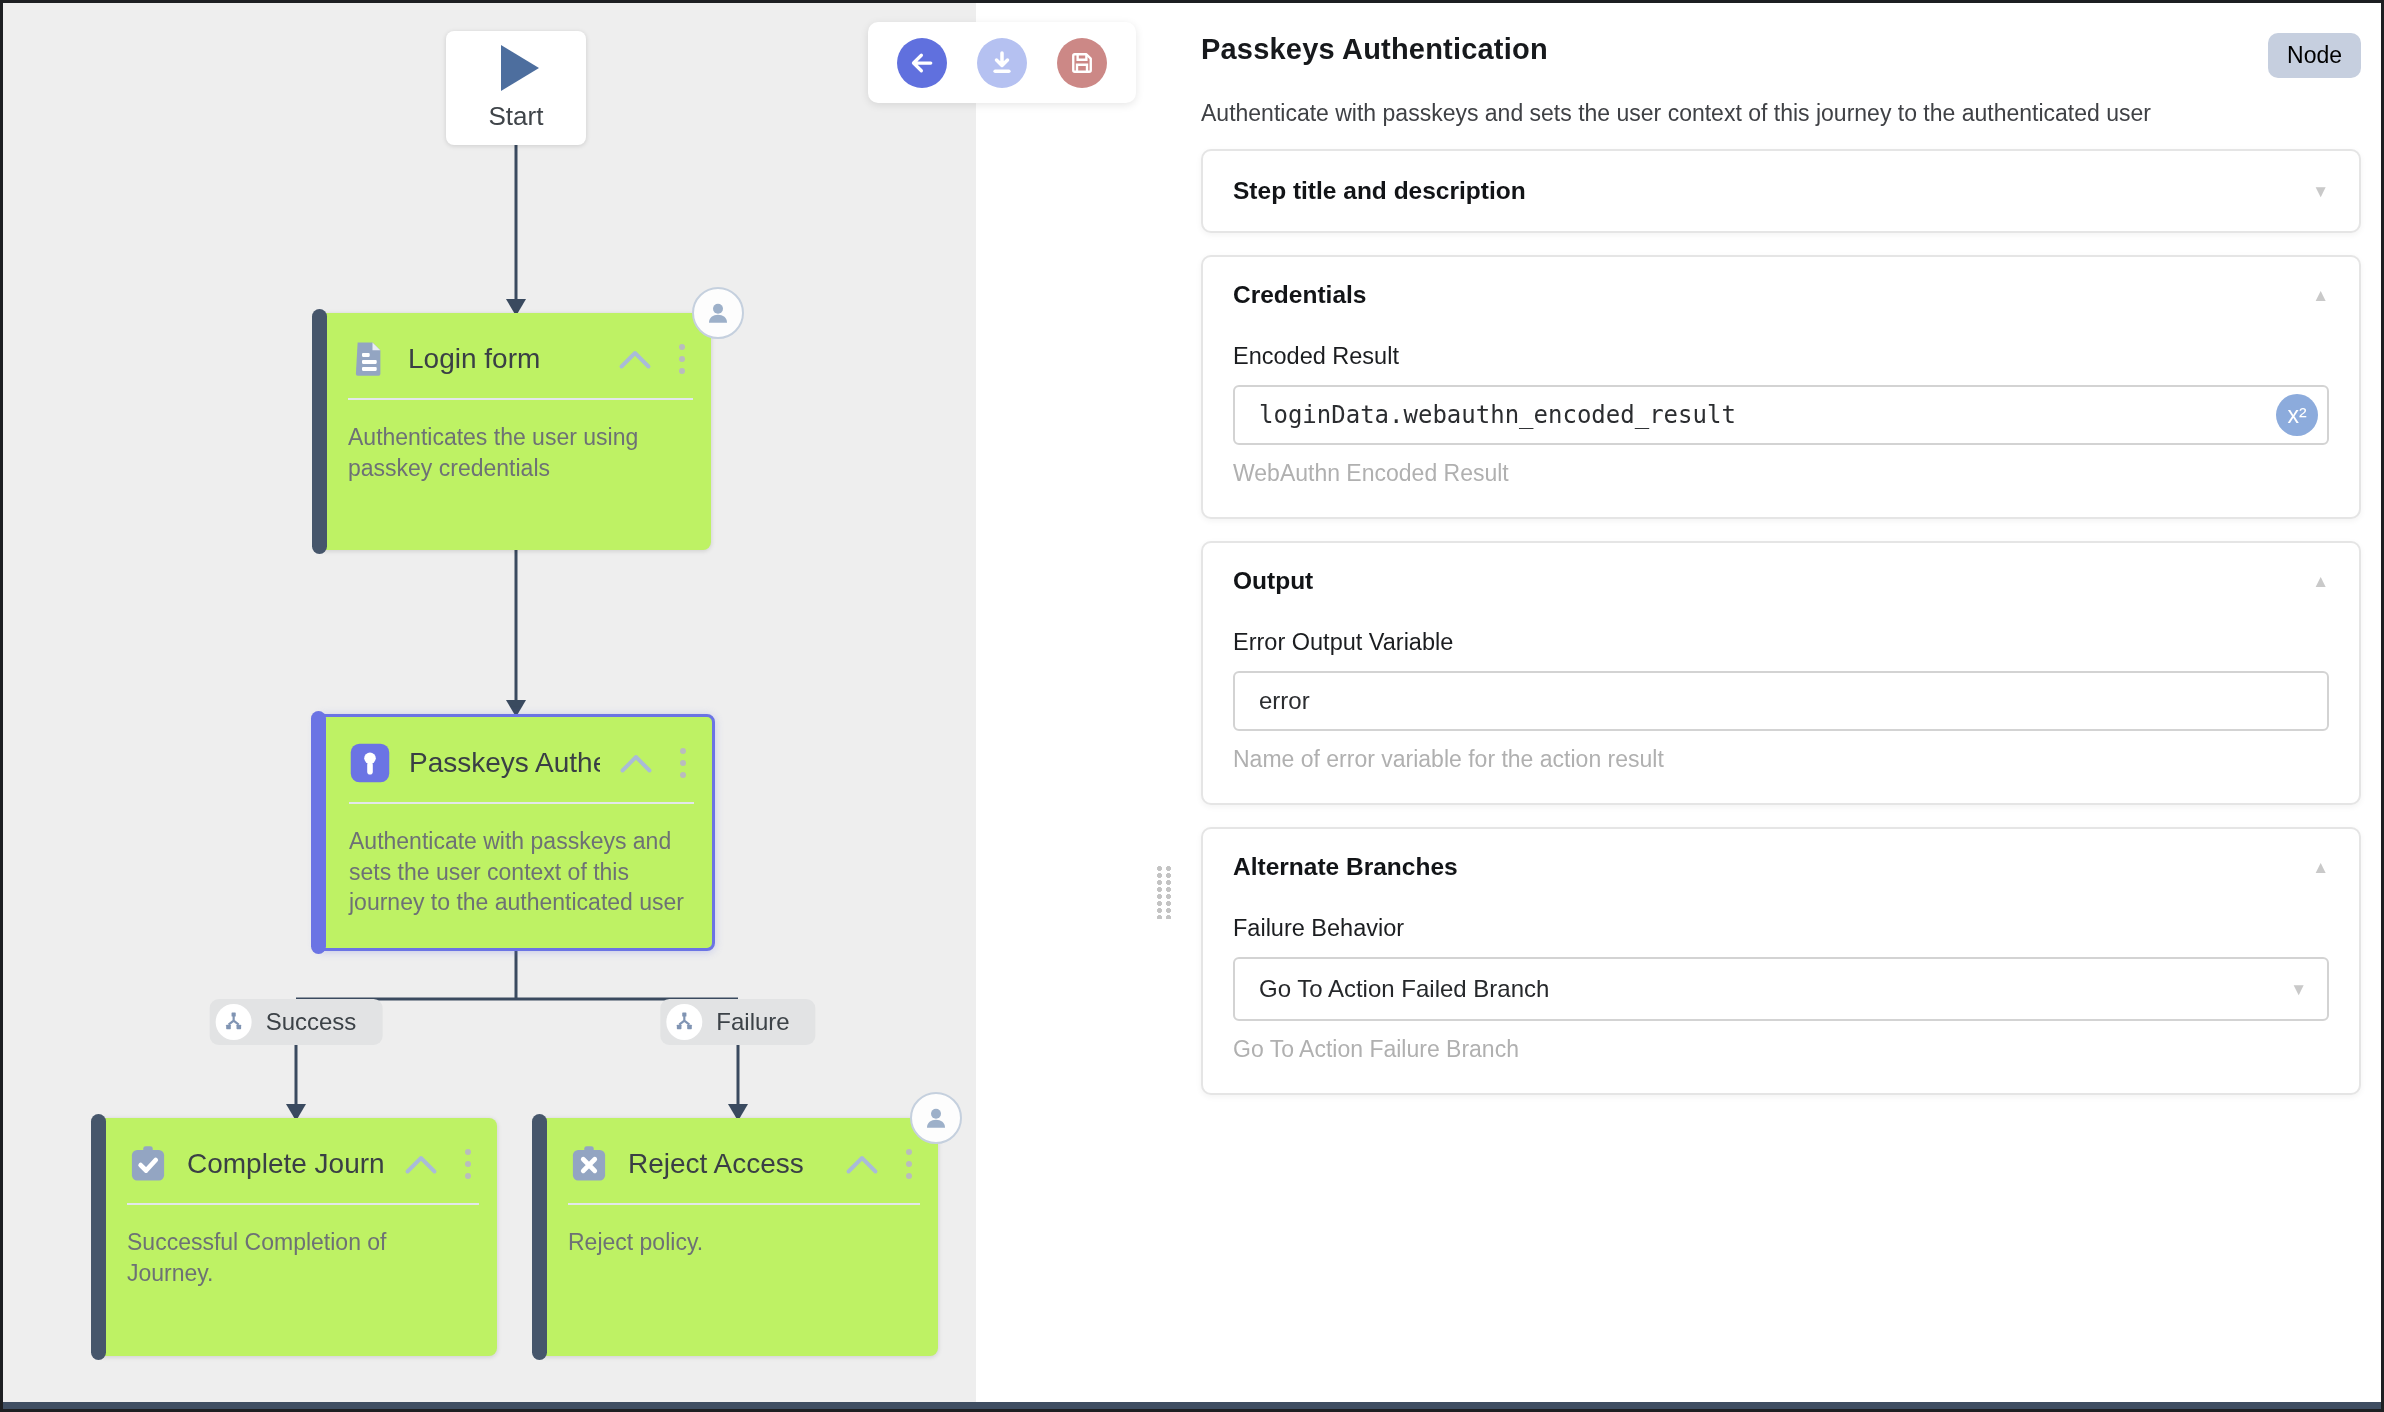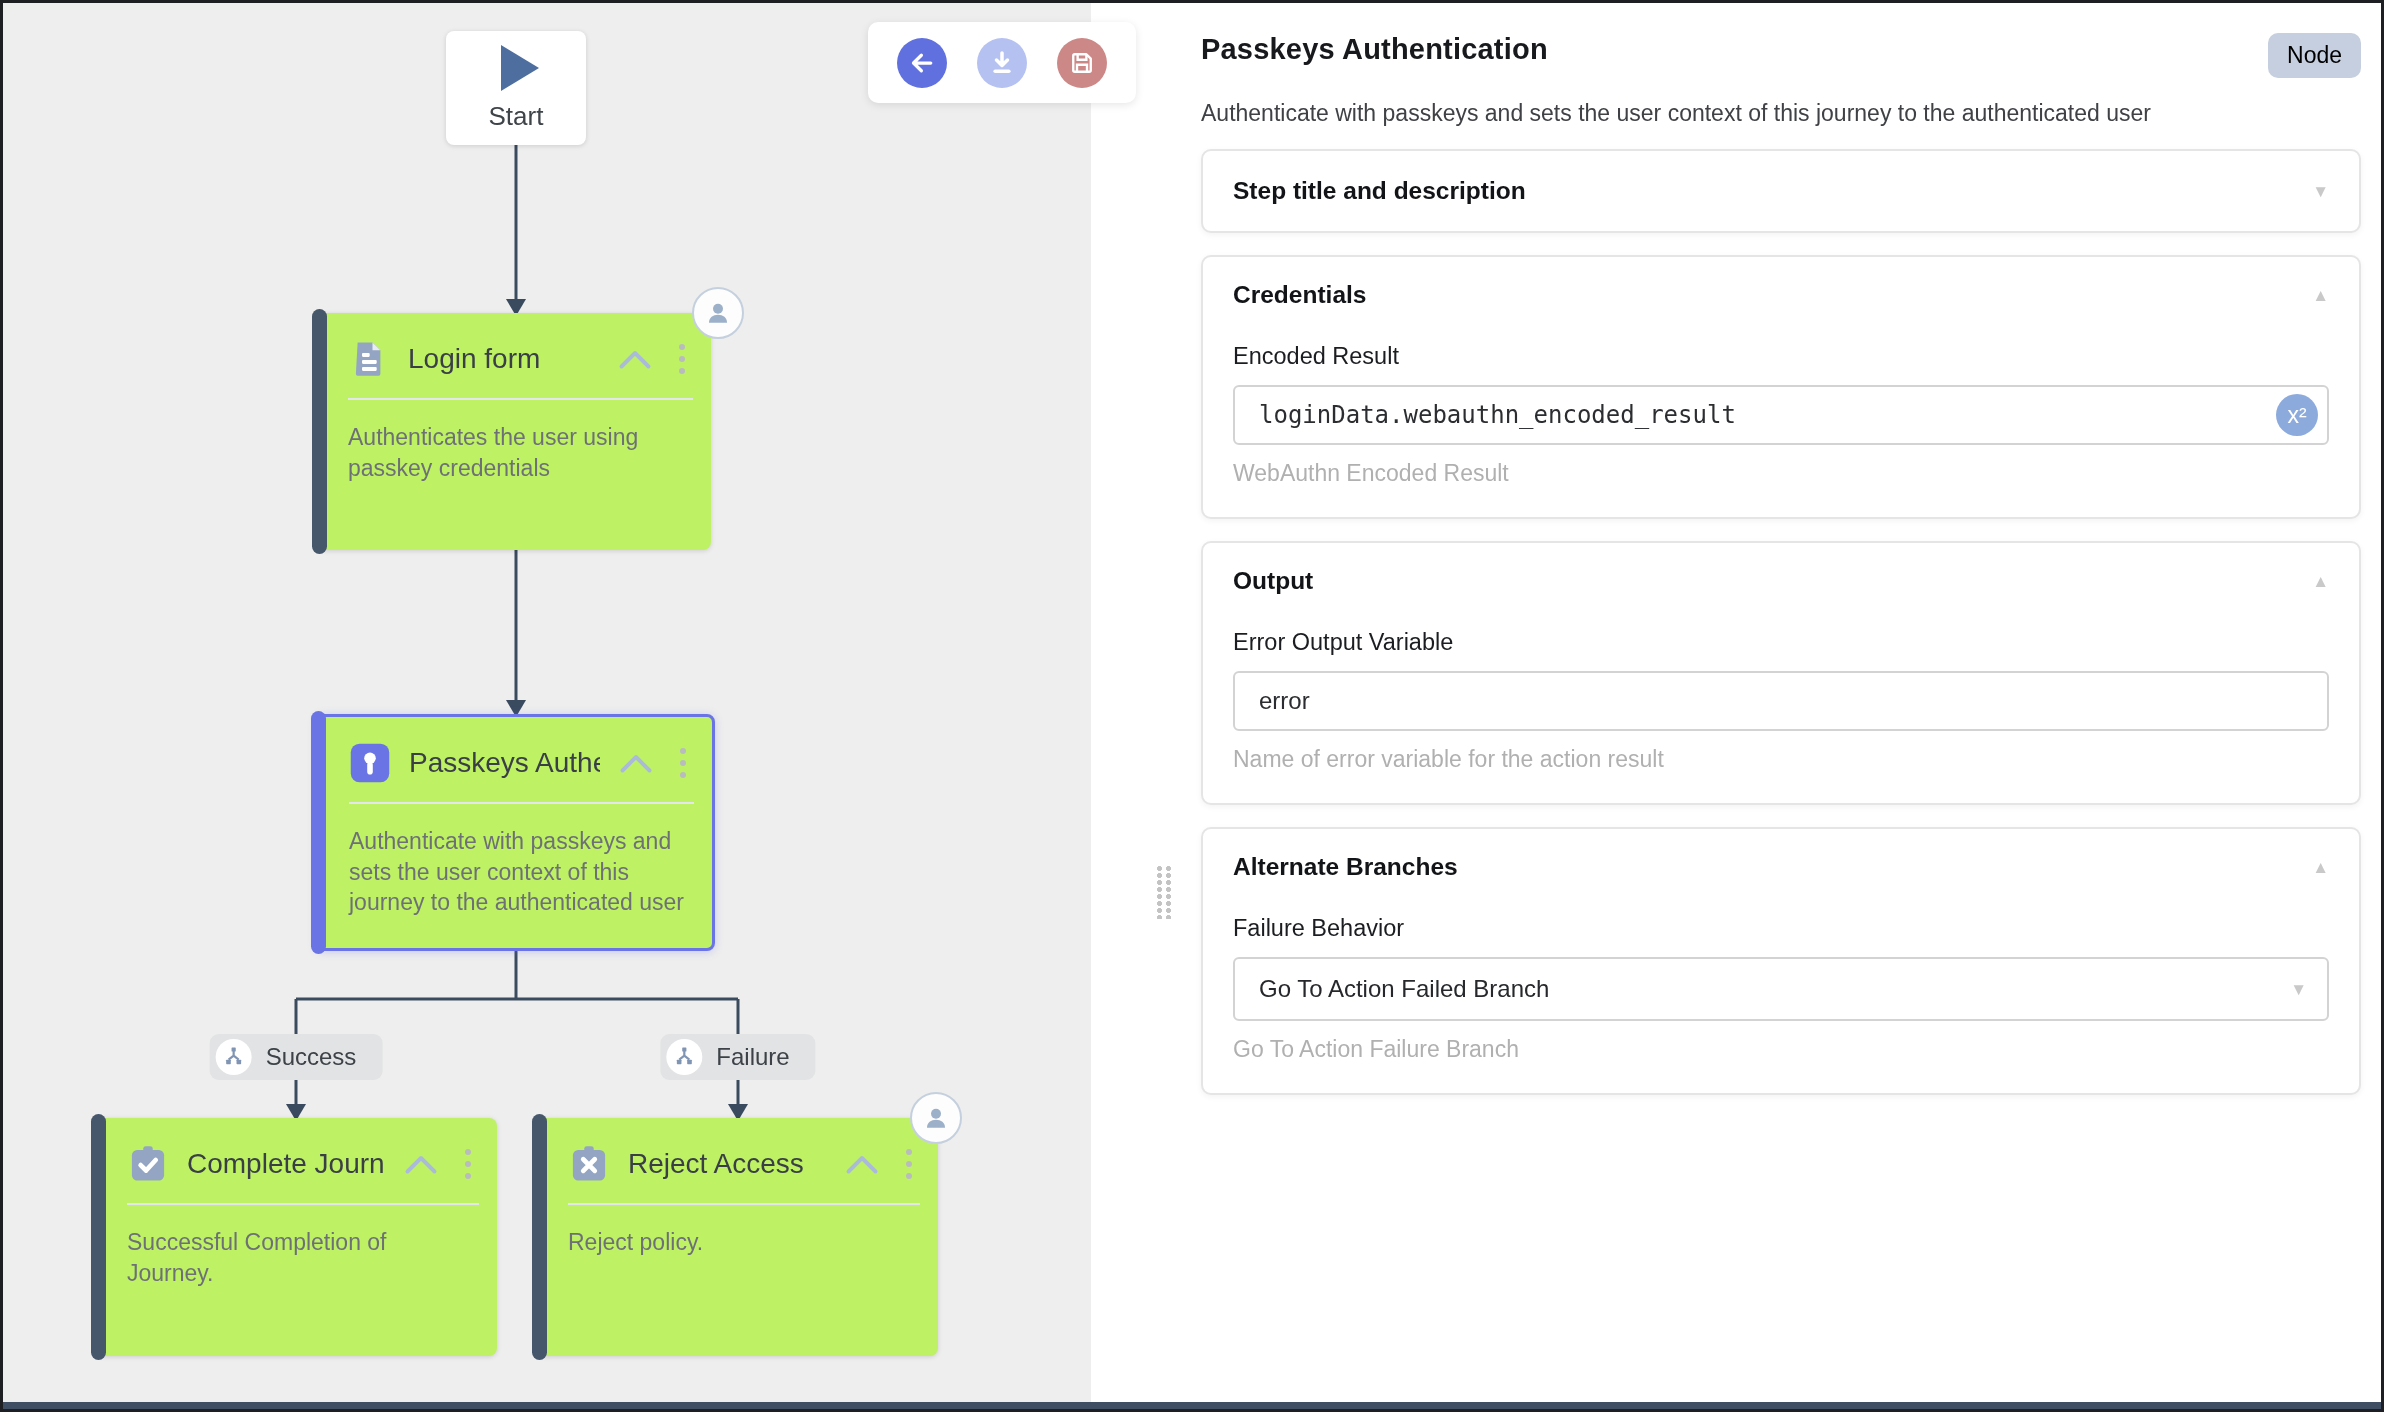--- a/index.html
+++ b/index.html
@@ -1,20 +1,20 @@
 <!DOCTYPE html>
 <html><head>
 <meta charset="utf-8">
 <style>
   * { box-sizing: border-box; }
   body { margin: 0; background: #ffffff; font-family: "Liberation Sans", sans-serif; }
   .screen { position: relative; width: 2384px; height: 1412px; border: 3px solid #1d1f22; background: #fff; overflow: hidden; }
 
   
-  .canvas { position: absolute; left: 0; top: 0; width: 1088px; height: 100%; background: #eeeeee; }
+  .canvas { position: absolute; left: 0; top: 0; width: 973px; height: 100%; background: #eeeeee; }
   .connectors { position: absolute; left: 0; top: 0; z-index: 1; }
 
   .flow-node { position: absolute; background: #bef264; border-radius: 8px; box-shadow: 0 1px 5px rgba(0,0,0,.14); z-index: 2; }
   .flow-node .bar { position: absolute; left: -6px; top: -4px; bottom: -4px; width: 15px; background: #46566b; border-radius: 8px; }
   .flow-node.selected { border: 3px solid #6b74e4; box-shadow: 0 1px 8px rgba(103,116,228,.3); }
   .flow-node.selected .bar { background: #6b74e4; left: -8px; top: -6px; bottom: -6px; }
   .node-header { display: flex; align-items: center; gap: 18px; padding: 25px 18px 18px 30px; }
   .node-title { flex: 1; font-size: 28px; color: #3a3f45; white-space: nowrap; overflow: hidden; }
   .nicon { flex: none; width: 42px; height: 42px; }
   .chevron { flex: none; width: 36px; height: 26px; cursor: pointer; }
@@ -29,21 +29,21 @@
   .play-triangle { width: 0; height: 0; border-left: 38px solid #4d6e9e; border-top: 23px solid transparent; border-bottom: 23px solid transparent; margin-left: 8px; }
   .start-label { font-size: 26px; color: #3f4449; }
 
   .toolbar { position: absolute; left: 865px; top: 19px; width: 268px; height: 81px; background: #fff; border-radius: 10px;
     box-shadow: 0 2px 8px rgba(0,0,0,.10); display: flex; align-items: center; justify-content: center; gap: 30px; z-index: 4; }
   .tool-btn { width: 50px; height: 50px; border-radius: 50%; border: none; display: flex; align-items: center; justify-content: center; cursor: pointer; padding: 0; }
   .tool-btn.back { background: #6070de; }
   .tool-btn.download { background: #b5c1f1; }
   .tool-btn.save { background: #cc8886; }
 
-  .branch-pill { position: absolute; top: 1031px; transform: translateX(-50%); height: 46px; background: #e2e3e4;
+  .branch-pill { position: absolute; top: 996px; transform: translateX(-50%); height: 46px; background: #e2e3e4;
     border-radius: 9px; display: flex; align-items: center; gap: 14px; padding: 0 26px 0 6px; z-index: 3; cursor: pointer; }
   .branch-pill .bicon { width: 36px; height: 36px; border-radius: 50%; background: #fff; display: flex; align-items: center; justify-content: center; }
   .branch-label { font-size: 24px; color: #3c4247; }
 
   .user-badge { position: absolute; width: 52px; height: 52px; border-radius: 50%; background: #fdfdfd; border: 2px solid #c5d0de;
     display: flex; align-items: center; justify-content: center; z-index: 5; }
 
   .drag-handle { position: absolute; left: 1152px; top: 862px; width: 17px; height: 54px; z-index: 6; cursor: col-resize;
     background-image: radial-gradient(circle, #c3c3c3 2.2px, transparent 2.8px); background-size: 9px 7px; }
 

